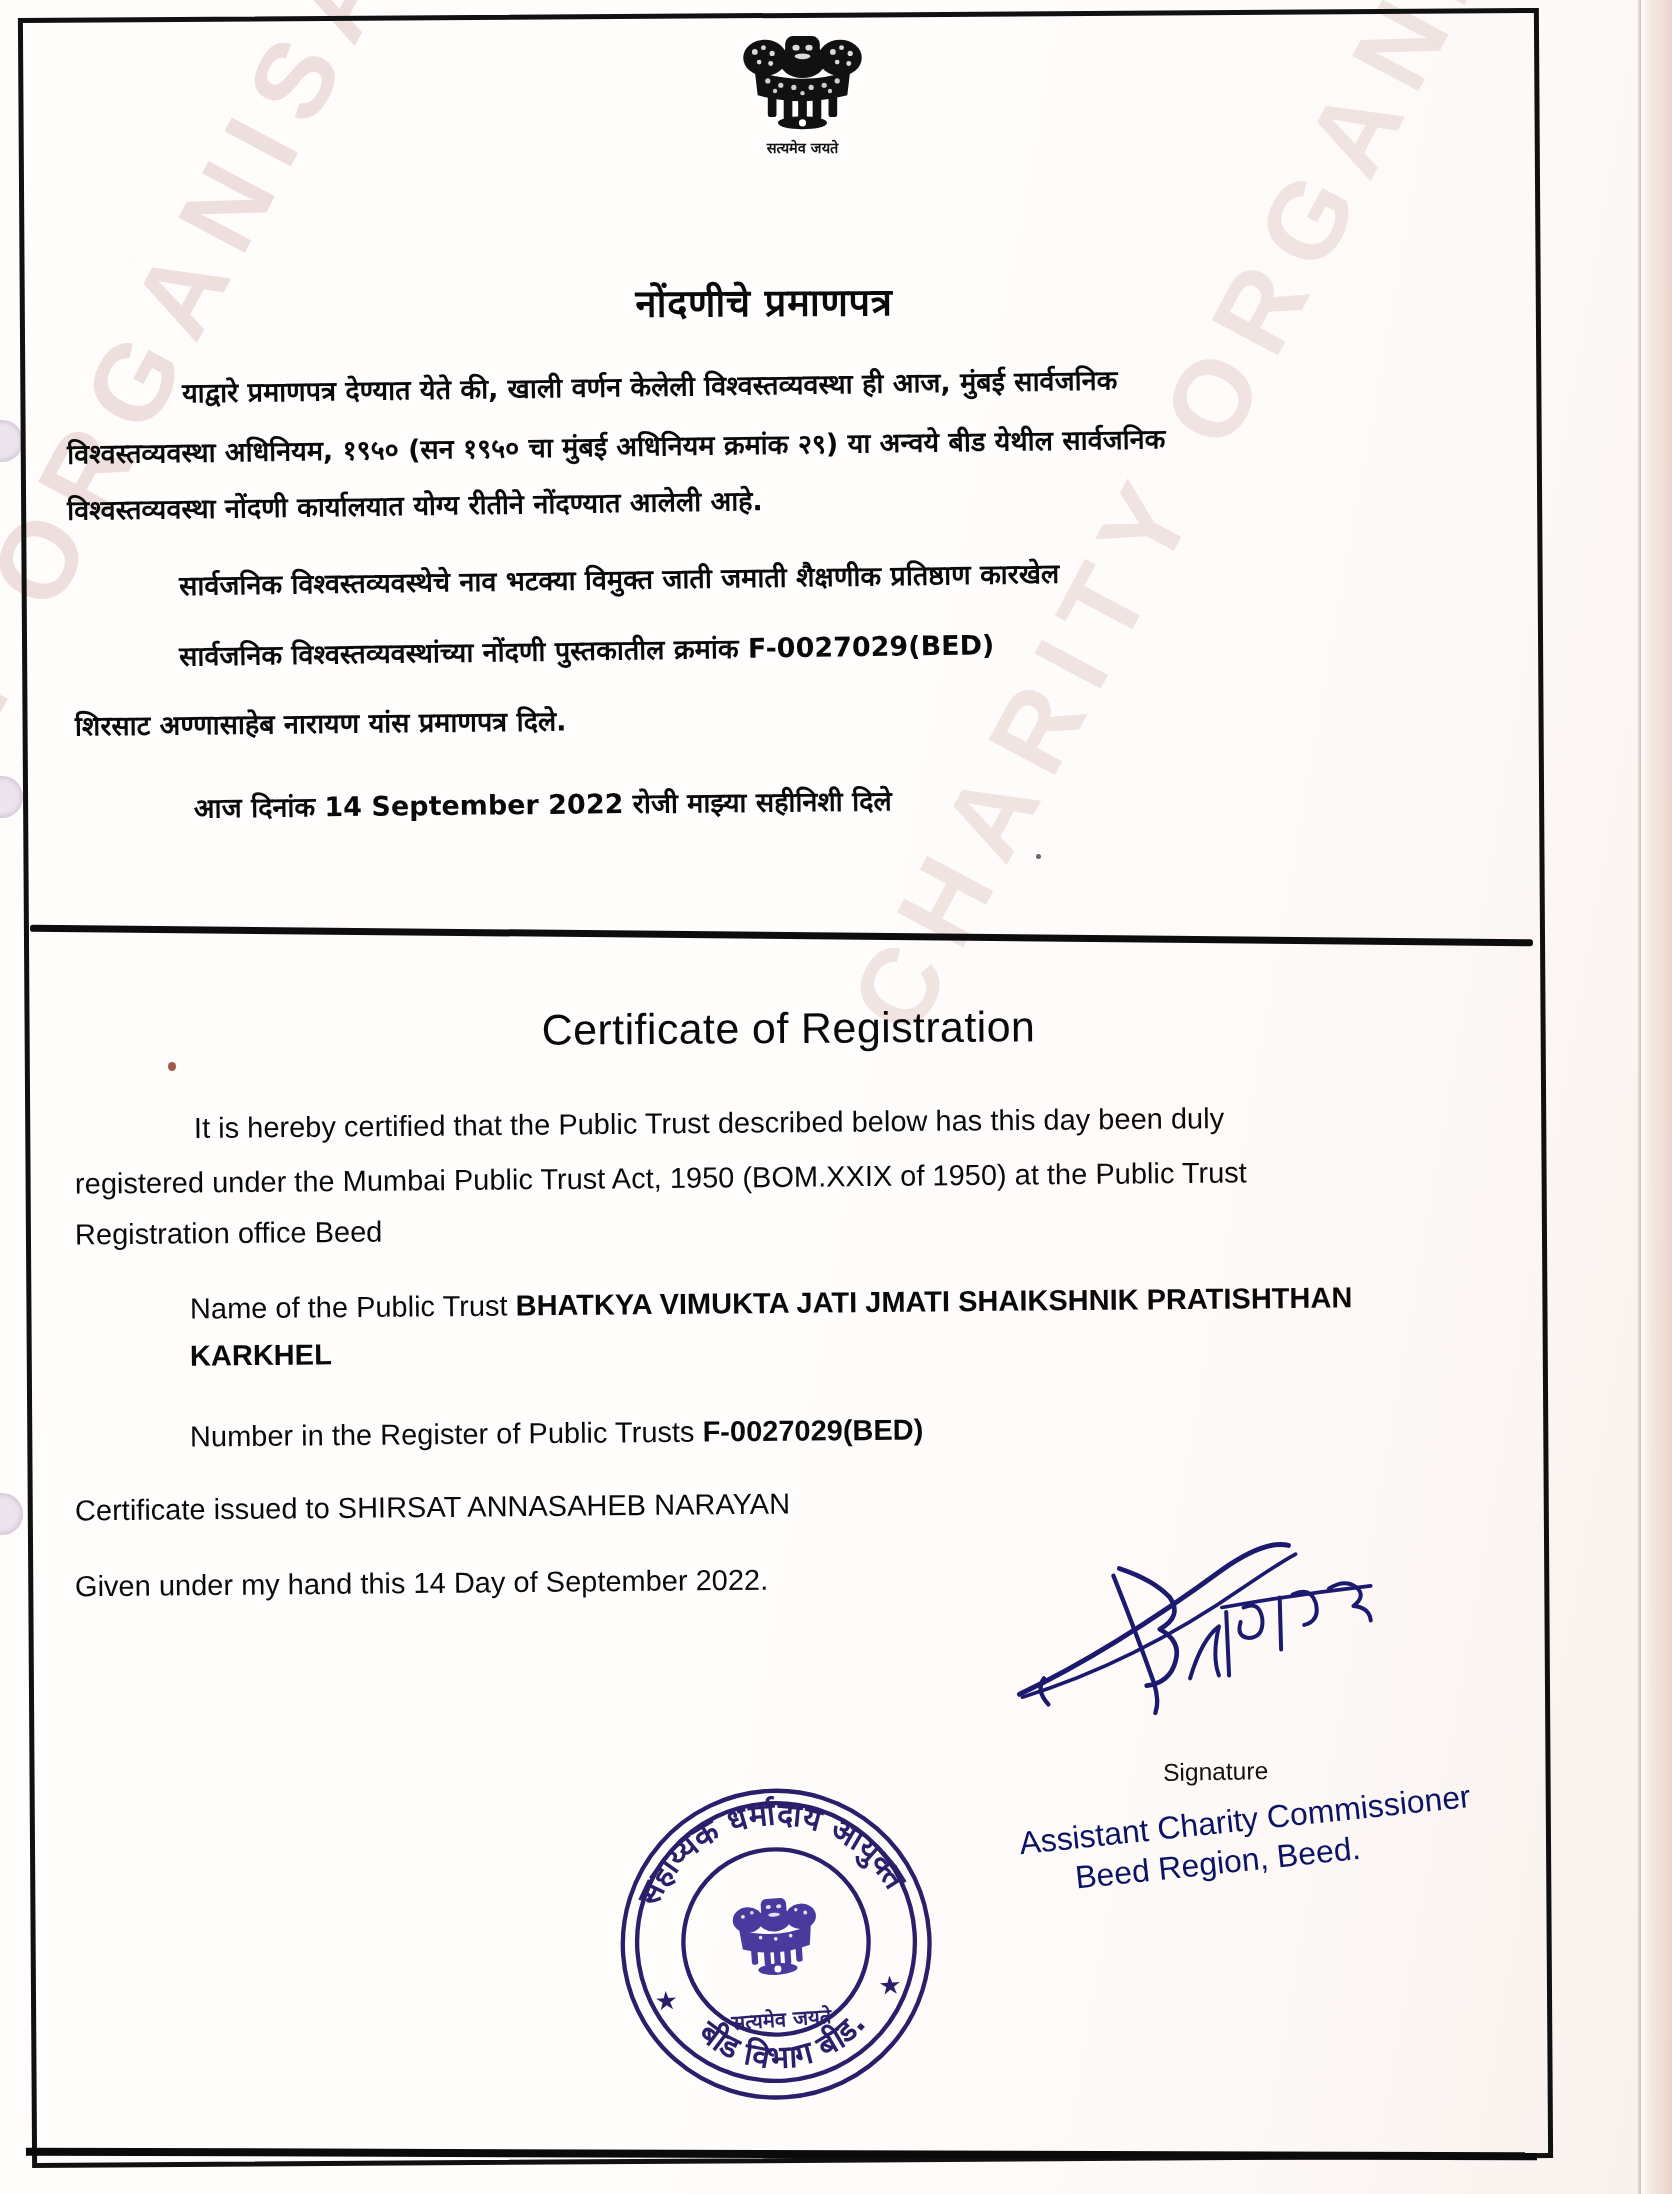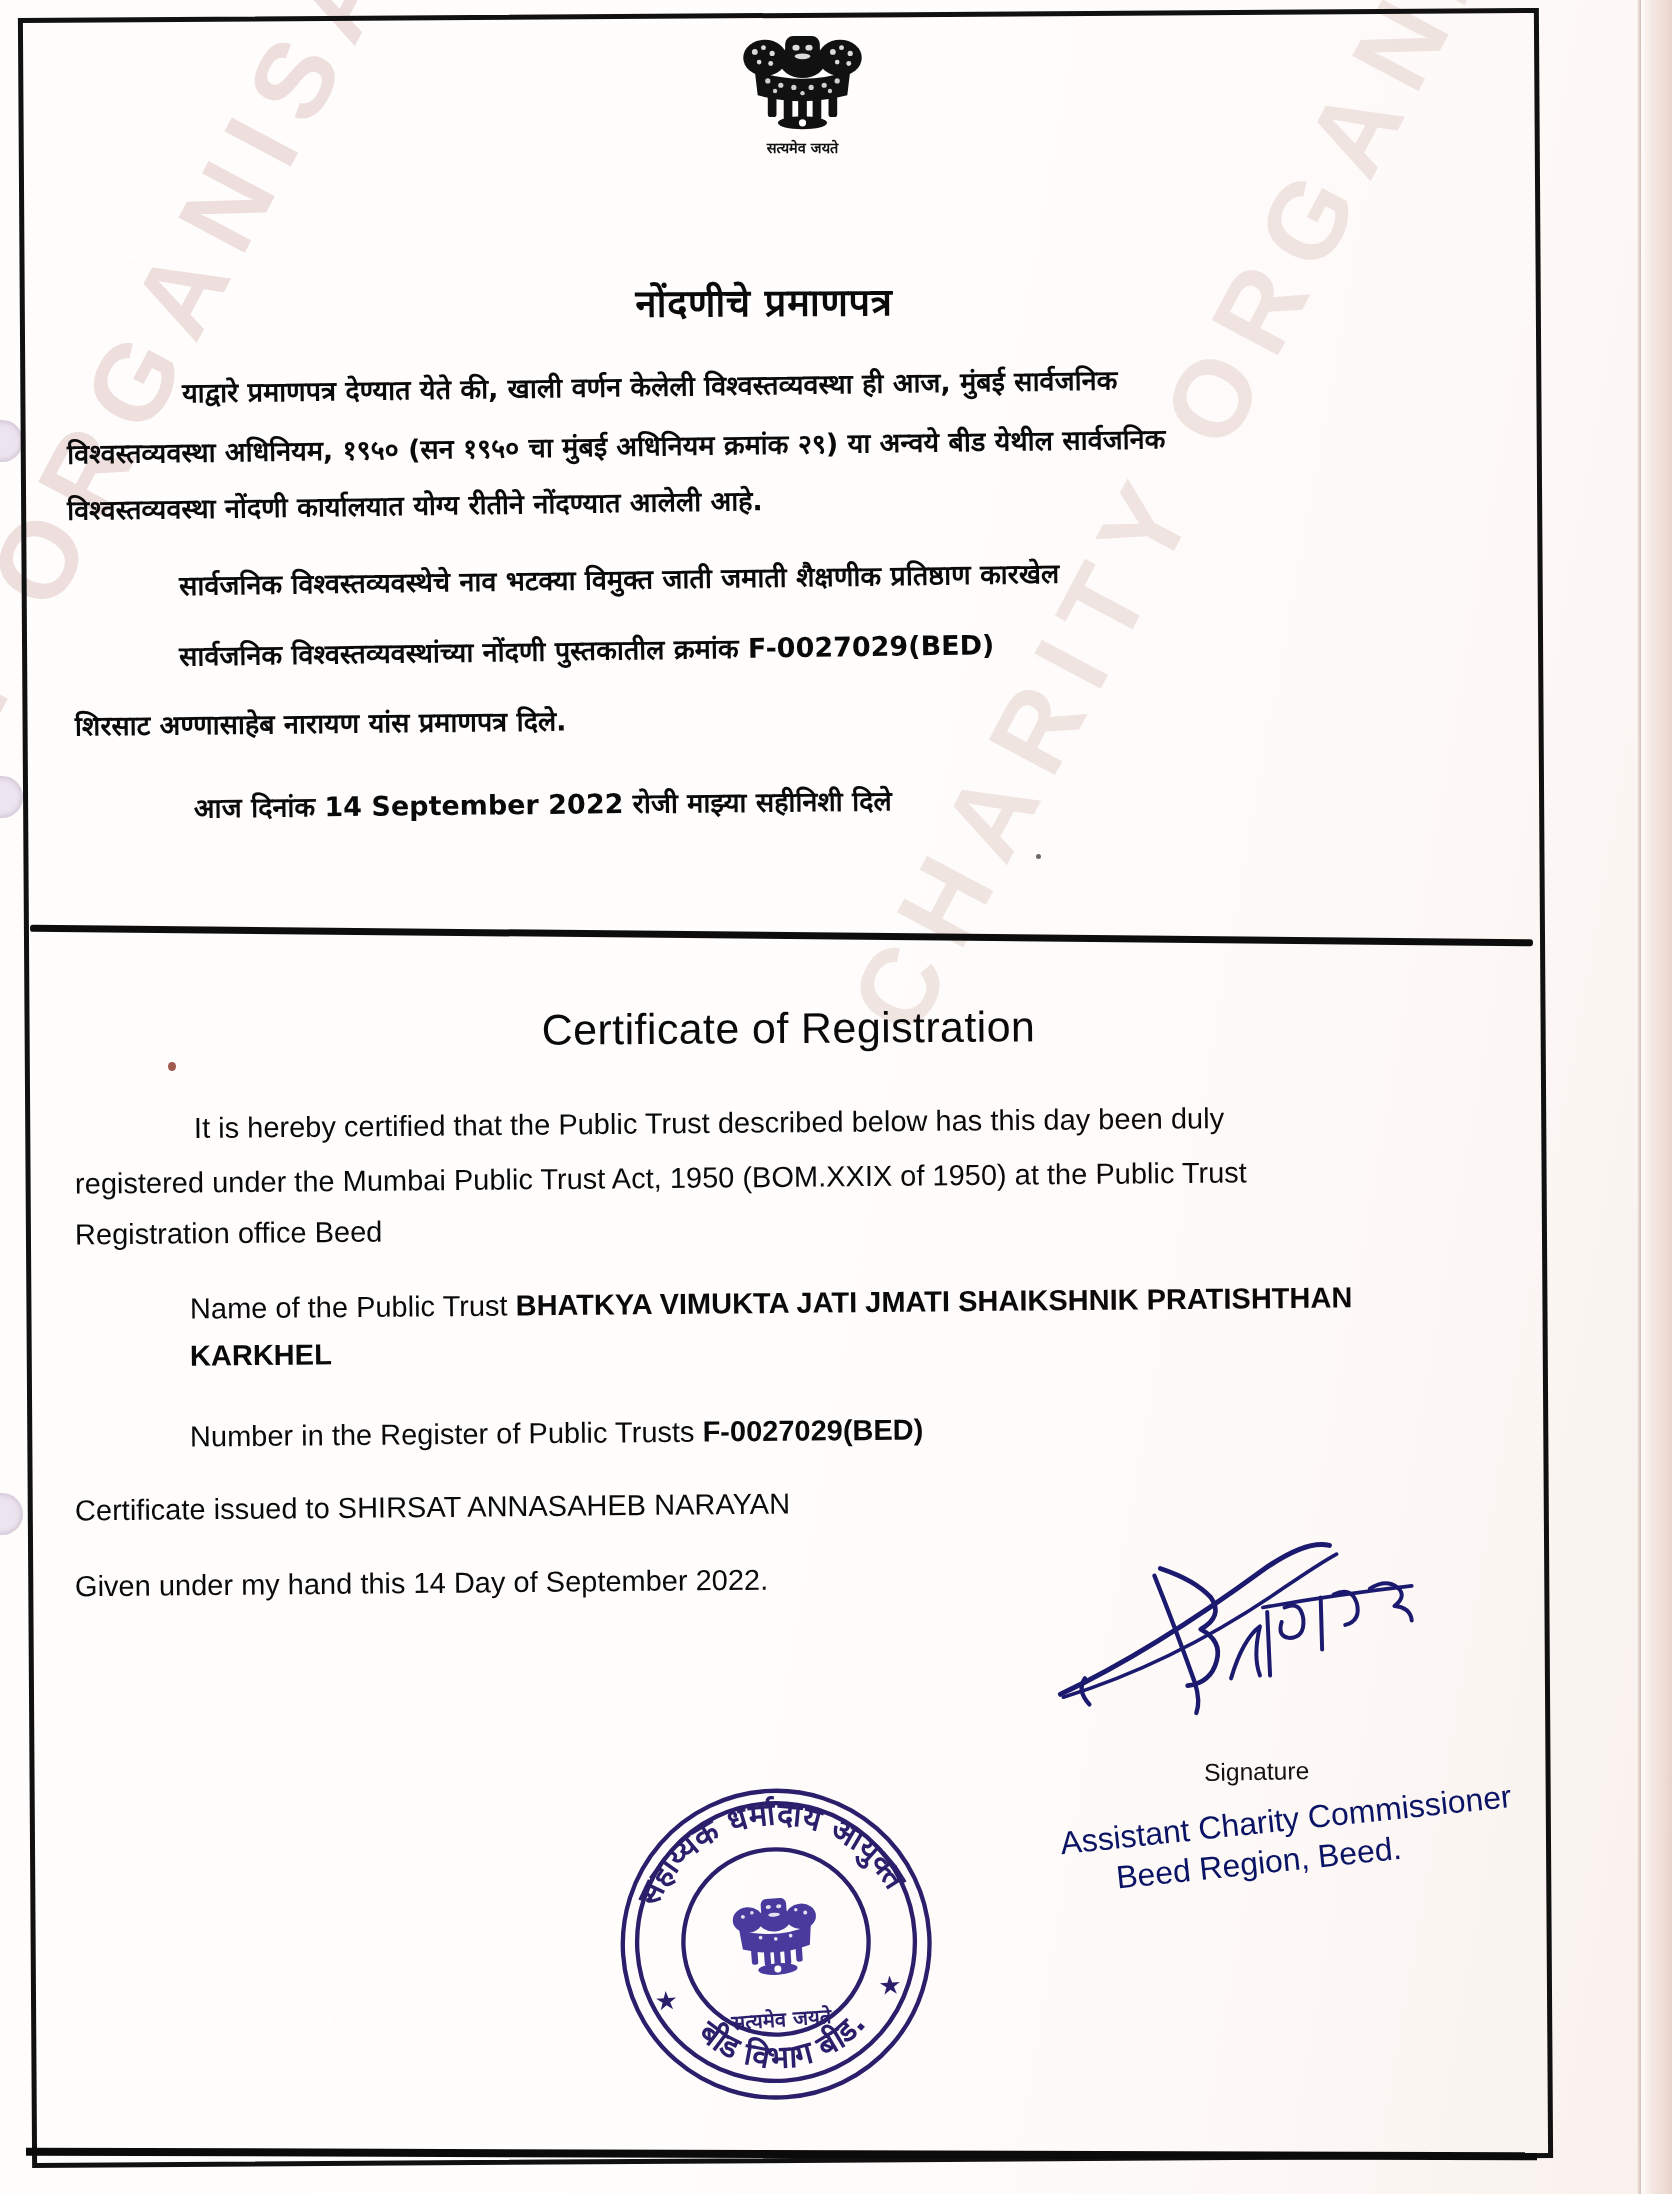--- a/index.html
+++ b/index.html
@@ -85,21 +85,21 @@
   #en-l3{left:75px;top:1218px;transform:rotate(-0.55deg);}
   #en-name-row{left:190px;top:1288px;transform:rotate(-0.55deg);}
   #en-name-row b{font-weight:700;}
   #en-name-2{left:190px;top:1340px;transform:rotate(-0.55deg);font-weight:700;}
   #en-number-row{left:190px;top:1418px;transform:rotate(-0.55deg);}
   #en-number-row b{font-weight:700;}
   #en-issued{left:75px;top:1492px;transform:rotate(-0.55deg);}
   #en-given{left:75px;top:1568px;transform:rotate(-0.55deg);}
 
   
-  #sig-area{position:absolute;left:1046px;top:1541px;width:550px;height:304px;}
+  #sig-area{position:absolute;left:1005px;top:1541px;width:550px;height:304px;}
   #sig-ink{position:absolute;left:0;top:0;width:506px;height:188px;}
   #sig-label{position:absolute;left:158px;top:217px;font-size:24.6px;color:#111;
      transform:rotate(-1deg);}
   #sig-desig{position:absolute;left:14.5px;top:255px;width:521px;
      font-size:32px;color:#0b1464;line-height:1.25;font-weight:400;
      transform:rotate(-6deg);}
   #sig-desig div:nth-child(2){margin-left:52px;}
 
   
   #seal{position:absolute;left:606px;top:1772px;width:340px;height:340px;

